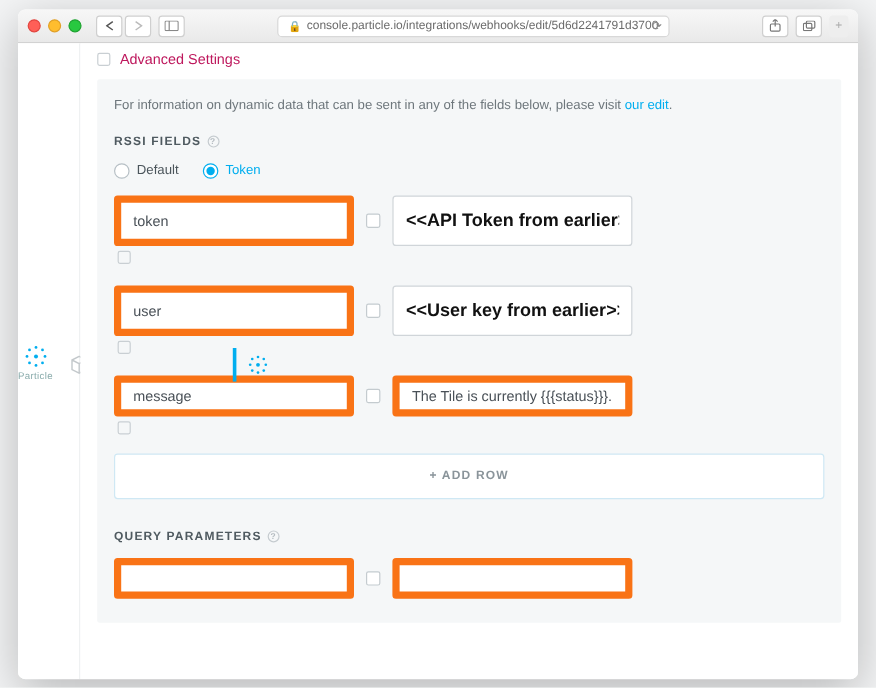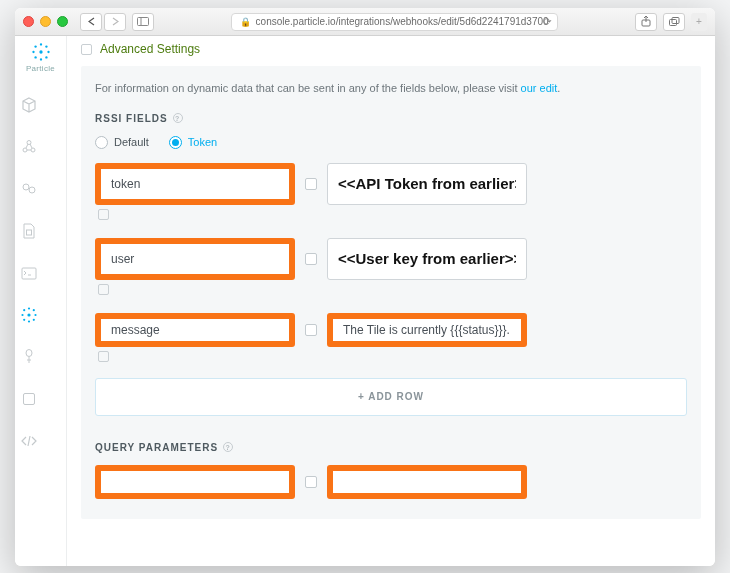--- a/index.html
+++ b/index.html
@@ -60,22 +60,22 @@
   .tb-ico {
     width:22px; height:18px; border:1px solid #cfcfcf; border-radius:3px;
     background:#fff; display:flex; align-items:center; justify-content:center;
     font-size:10px; color:#777;
   }
   .newtab { width:16px; background:#eee; border:none; color:#aaa;}
   .body {
     flex:1; display:flex; overflow:hidden;
   }
   .sidebar {
-    width:52px; border-right:1px solid #eceeef; display:flex; flex-direction:column;
-    padding-top:6px; gap:14px; background:#fff;
+    width:52px; border-right:1px solid #eceeef; display:flex; flex-direction:row;
+    align-items:center; padding-top:6px; gap:14px; background:#fff;
   }
   .brand { display:flex; flex-direction:column; align-items:center; gap:2px; color:#00aeef; margin-bottom:4px;}
   .brand svg { width:20px; height:20px; }
   .brand-label { font-size:8px; color:#8aa; letter-spacing:0.3px;}
   .sb-item {
     width:28px; height:28px; display:flex; align-items:center; justify-content:center;
     color:#c4c9cc; border-radius:4px;
   }
   .sb-item.selected {
     color:#00aeef; position:relative;
@@ -83,21 +83,21 @@
   .sb-item.selected::before {
     content:''; position:absolute; left:-12px; width:3px; height:28px; background:#00aeef;
   }
   .main {
     flex:1; overflow:auto; background:#fff;
   }
   .section-top {
     padding:6px 14px 0 14px;
   }
   .adv-row { display:flex; align-items:center; gap:8px;}
-  .adv-link { color:#4d7c0f; font-size:12px; font-weight:500;}
+  .adv-link { color:#be185d; font-size:12px; font-weight:500;}
   .adv-check { width:11px; height:11px; border:1px solid #c9cfd3; border-radius:2px;}
   .panel {
     margin:10px 14px 0 14px; background:#f5f7f8; border-radius:2px; padding:14px 14px 20px 14px;
   }
   .info { font-size:11px; color:#6e777c; line-height:1.5;}
   .info a { color:#00aeef; text-decoration:none;}
   .sect-label {
     font-size:10px; font-weight:700; letter-spacing:1px; color:#4f5a60; margin-top:16px;
     display:flex; align-items:center; gap:5px;
   }

